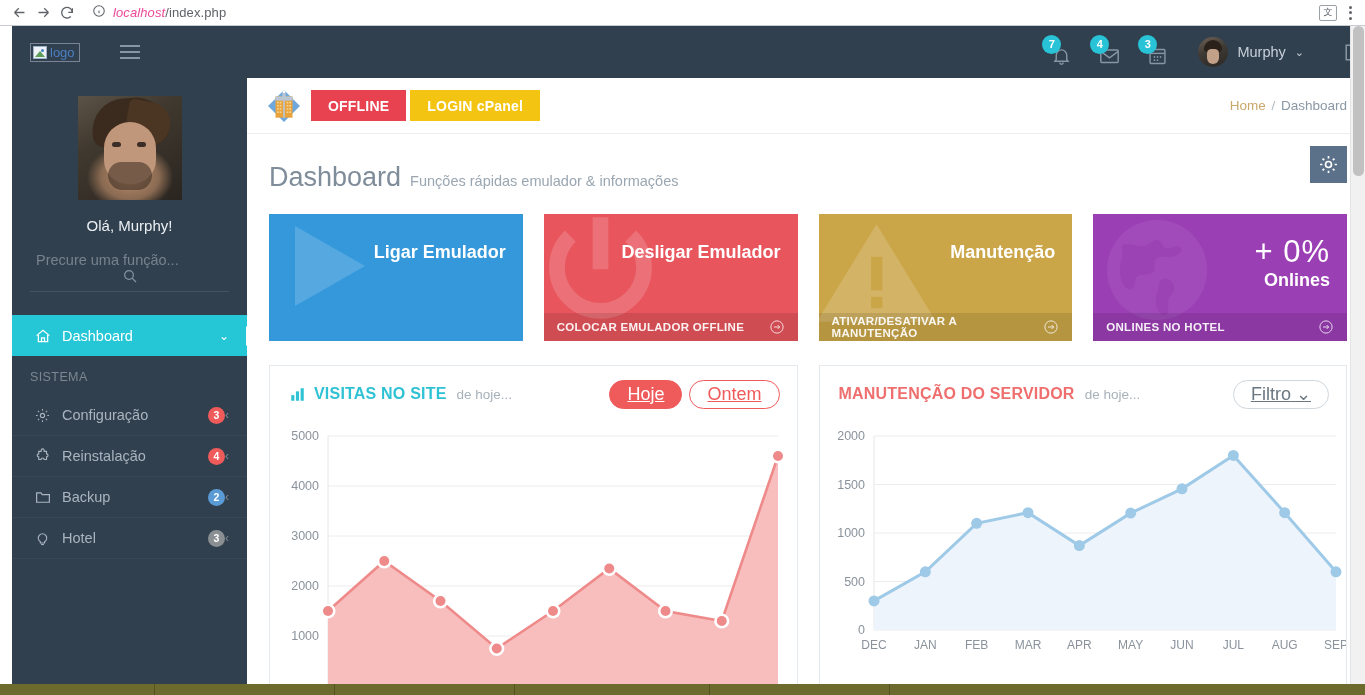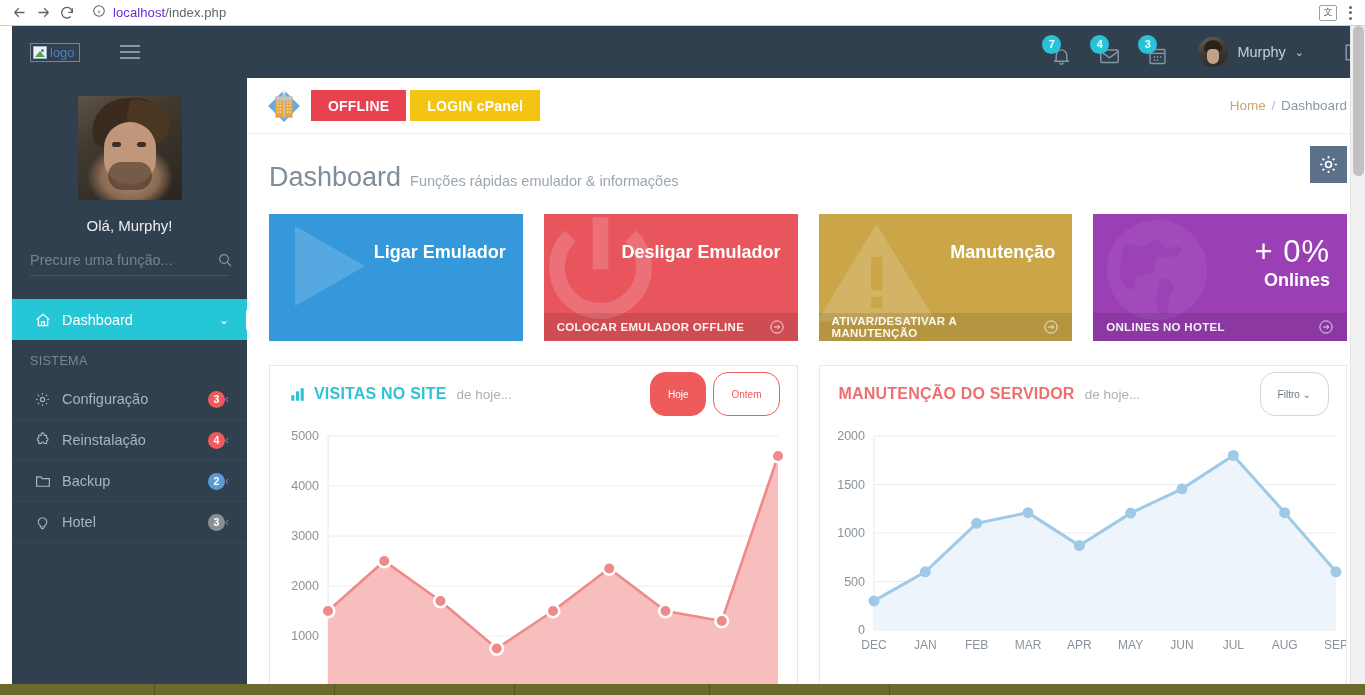--- a/index.html
+++ b/index.html
@@ -27,21 +27,21 @@
   .nav-btn svg { display: block; }
   .omnibox {
     flex: 1; height: 20px;
     display: flex; align-items: center;
     padding: 0 8px; gap: 7px;
     font-size: 13px; color: #202124;
     margin-right: 4px;
   }
   .omnibox .info-icon { color: #5f6368; flex: 0 0 auto; }
   .url-text { white-space: nowrap; letter-spacing: 0.1px; }
-  .url-text .host { color: #6d28d9; }
+  .url-text .host { color: #ec4899; font-style: italic; }
   .url-text .path { color: #5f6368; }
   .chrome-right { display: flex; align-items: center; gap: 4px; padding-right: 6px; }
   .translate-icon {
     width: 18px; height: 16px;
     border: 1px solid #9aa0a6; border-radius: 2px;
     font-size: 9px; color: #5f6368;
     display: flex; align-items: center; justify-content: center;
     cursor: pointer;
   }
   .kebab { width: 18px; display: flex; flex-direction: column; align-items: center; gap: 2.5px; cursor: pointer; }
@@ -167,21 +167,21 @@
   .profile-photo .eyeL { left: 34px; }
   .profile-photo .eyeR { left: 59px; }
   .profile-photo .beard {
     position: absolute; left: 30px; top: 66px; width: 44px; height: 28px;
     background: rgba(56,42,32,0.55); border-radius: 20px 20px 22px 22px;
   }
   .greeting { color: #ecf0f4; font-size: 15px; margin-top: 17px; }
   .side-search {
     margin: 18px 18px 0; padding-bottom: 7px;
     border-bottom: 1px solid #46545f;
-    display: flex; align-items: center;
+    display: flex; align-items: center; flex-direction: column;
   }
   .side-search input {
     flex: 1; background: transparent; border: none; outline: none;
     color: #cfd6dd; font-size: 14.5px;
     font-family: "Liberation Sans", sans-serif;
   }
   .side-search input::placeholder { color: #76828d; }
   .side-search .s-icon { color: #8795a5; display: flex; }
   .menu { margin-top: 23px; }
   .menu-item {
@@ -308,23 +308,24 @@
     height: 56px; display: flex; align-items: center;
     padding: 0 17px 0 19px;
   }
   .panel-title { font-size: 16px; font-weight: bold; letter-spacing: 0.2px; }
   .panel-title.teal { color: #2ec2d4; }
   .panel-title.red { color: #ef6e6e; }
   .panel-sub { font-size: 13.5px; color: #a7b1ba; margin-left: 10px; font-weight: normal; }
   .panel-head .bars-icon { margin-right: 8px; display: flex; color: #2ec2d4; }
   .panel-actions { margin-left: auto; display: flex; align-items: center; gap: 7px; }
   .pill {
-    height: 44px; padding: 0 17px; border-radius: 15px;
-    font-size: 10px; cursor: pointer; line-height: 27px;
+    height: 29px; padding: 0 17px; border-radius: 15px;
+    font-size: 18px; cursor: pointer; line-height: 27px;
     font-family: "Liberation Sans", sans-serif;
+    text-decoration: underline;
   }
   .pill.filled { background: #ef5a5a; color: #fff; border: 1px solid #ef5a5a; }
   .pill.outline { background: #fff; color: #ef5a5a; border: 1px solid #ef5a5a; }
   .pill.neutral { background: #fff; color: #6b7780; border: 1px solid #cfd6dc; }
   .chart-wrap { position: relative; padding: 0 10px; }
 
   
   .vscroll {
     position: absolute; top: 26px; right: 0;
     width: 15px; height: 669px;

